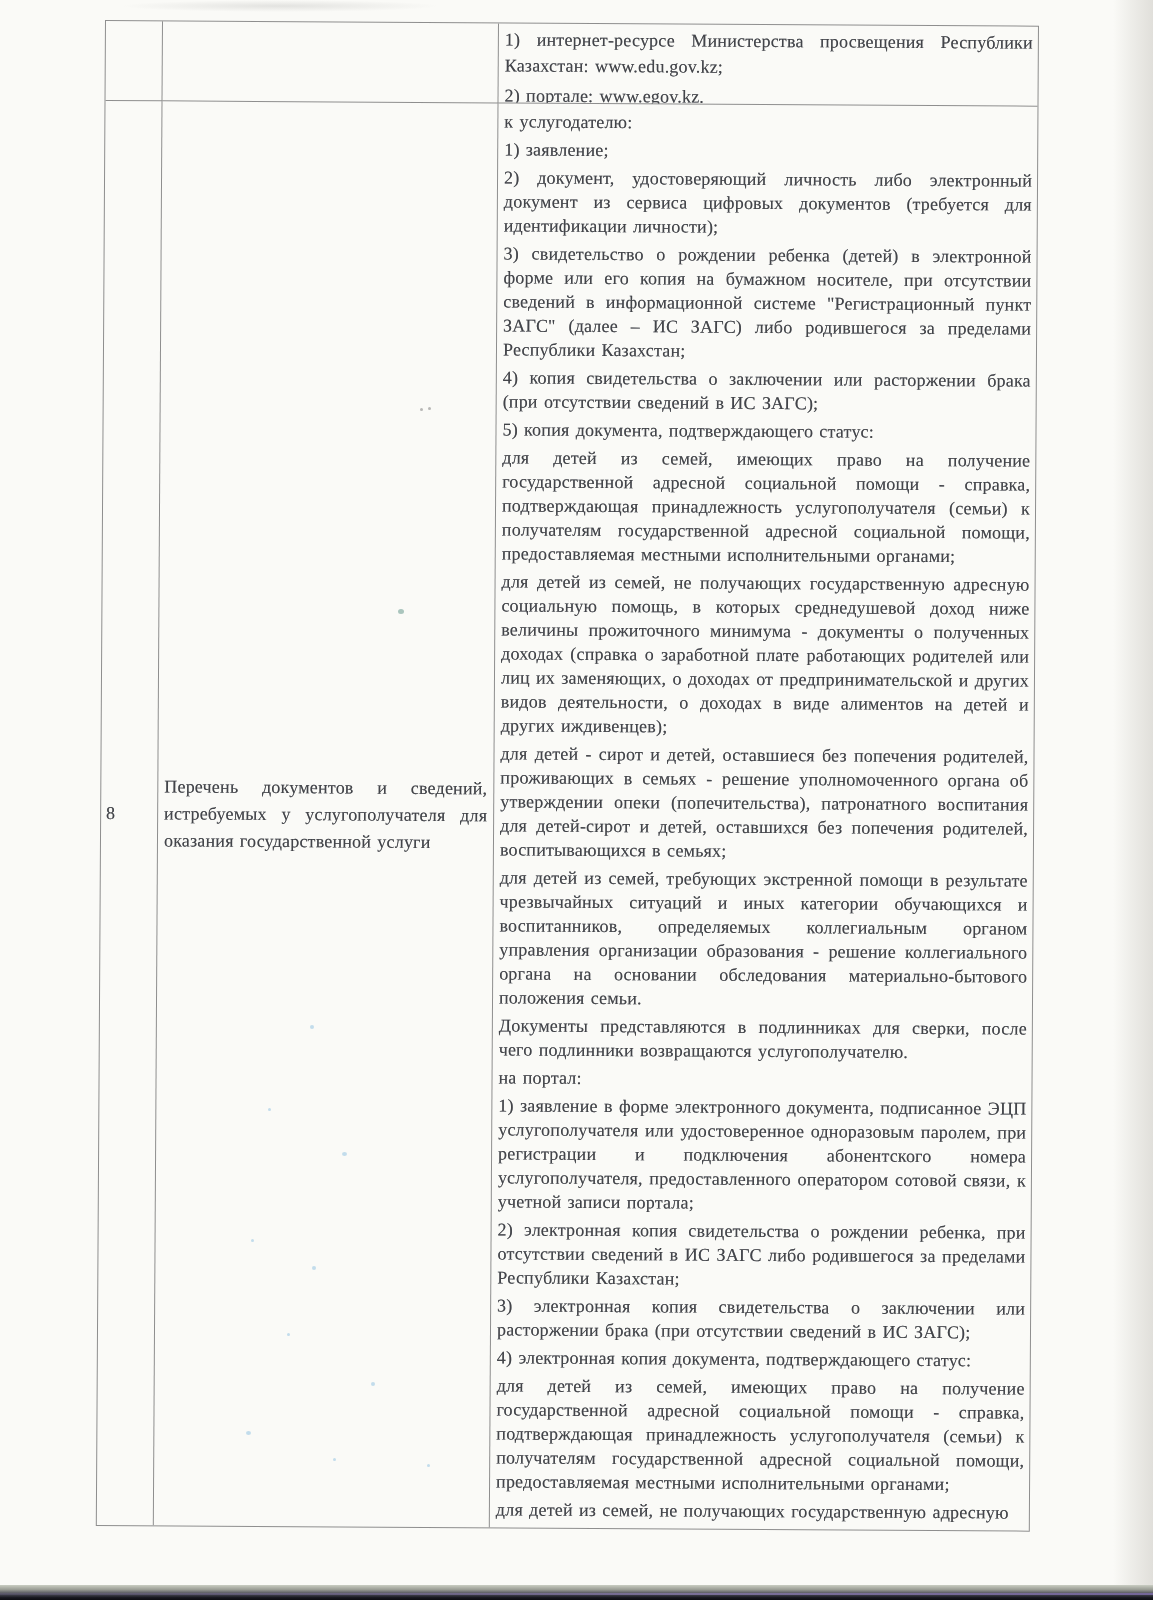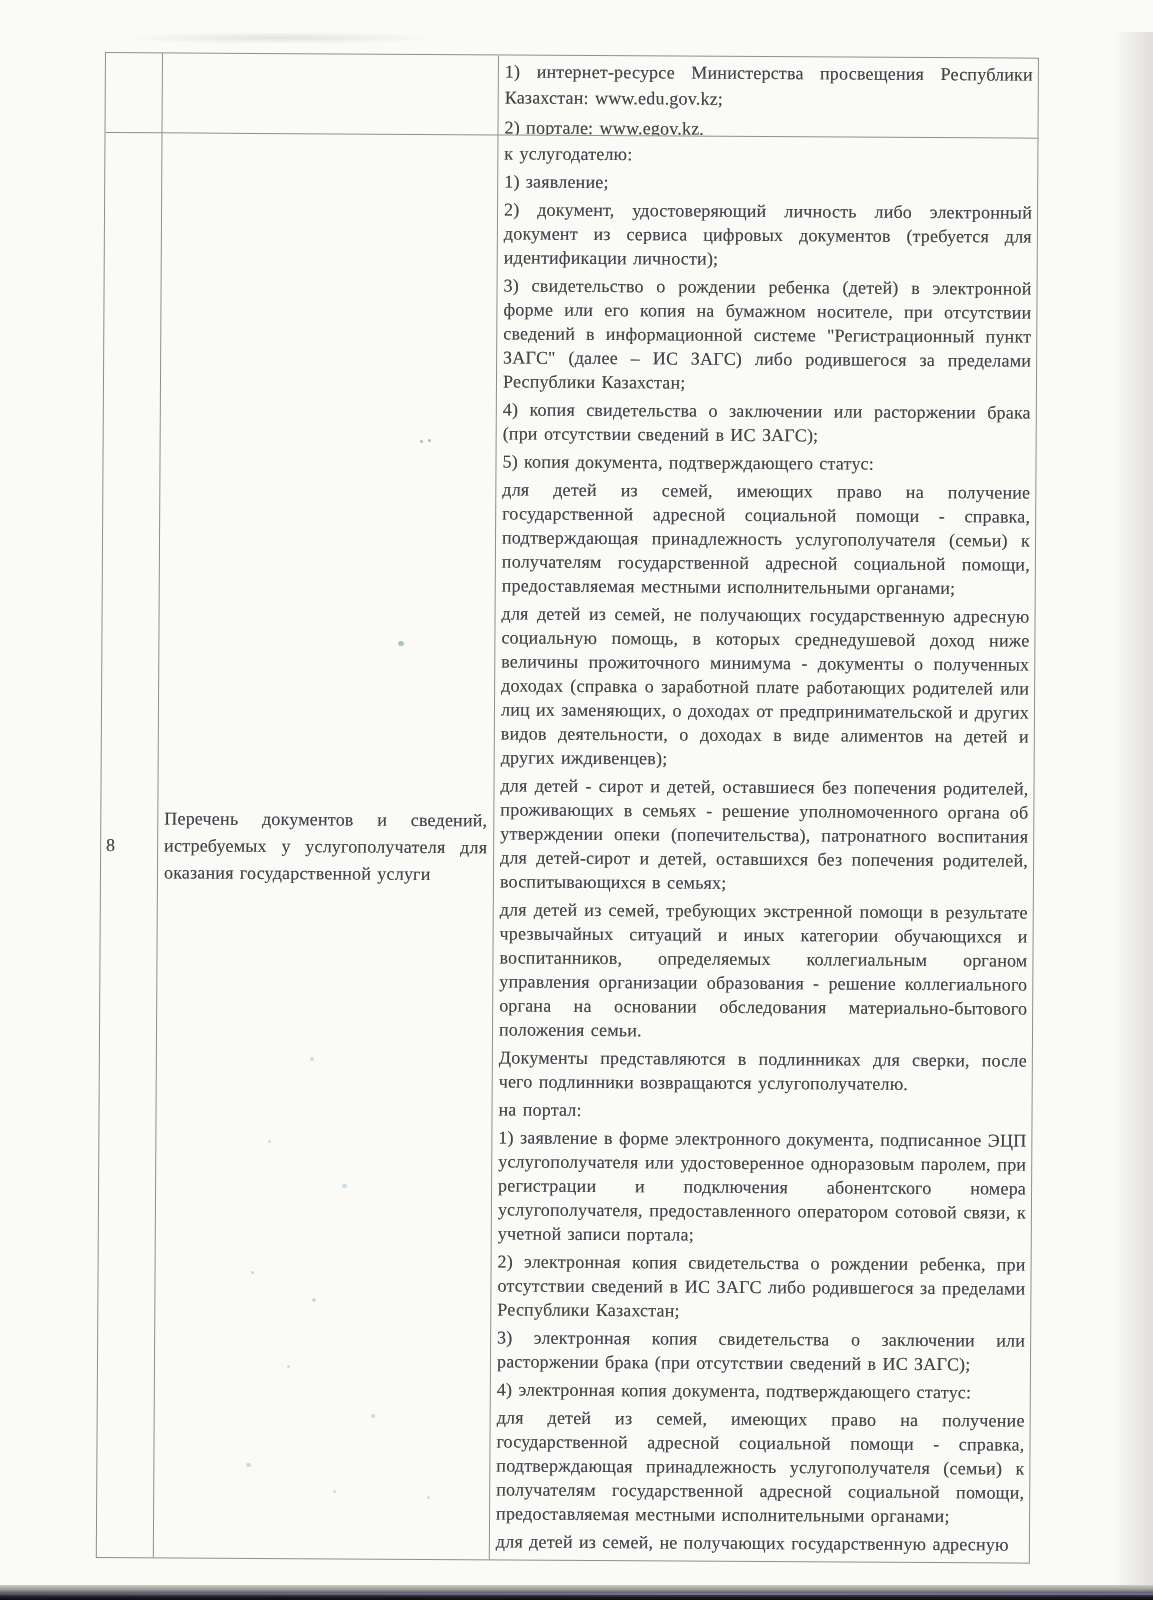--- a/index.html
+++ b/index.html
@@ -1,21 +1,21 @@
 <!DOCTYPE html>
 <html><head>
 <meta charset="utf-8">
 <style>
   html,body{margin:0;padding:0;}
   body{
     width:1153px;height:1600px;overflow:hidden;position:relative;
     background:#fafaf7;
     font-family:"Liberation Serif", serif;
   }
-  .page{position:absolute;inset:0;margin-top:32px;}
+  .page{position:absolute;inset:0;}
   
   .doc-table{
     position:absolute;left:105px;top:20px;width:932px;height:1504px;
     border:1px solid #8e8e8e;
     display:grid;
     grid-template-columns:57px 336px 1fr;
     grid-template-rows:80px 1fr;
     transform:rotate(0.35deg);
     transform-origin:0 0;
     color:#43454a;

